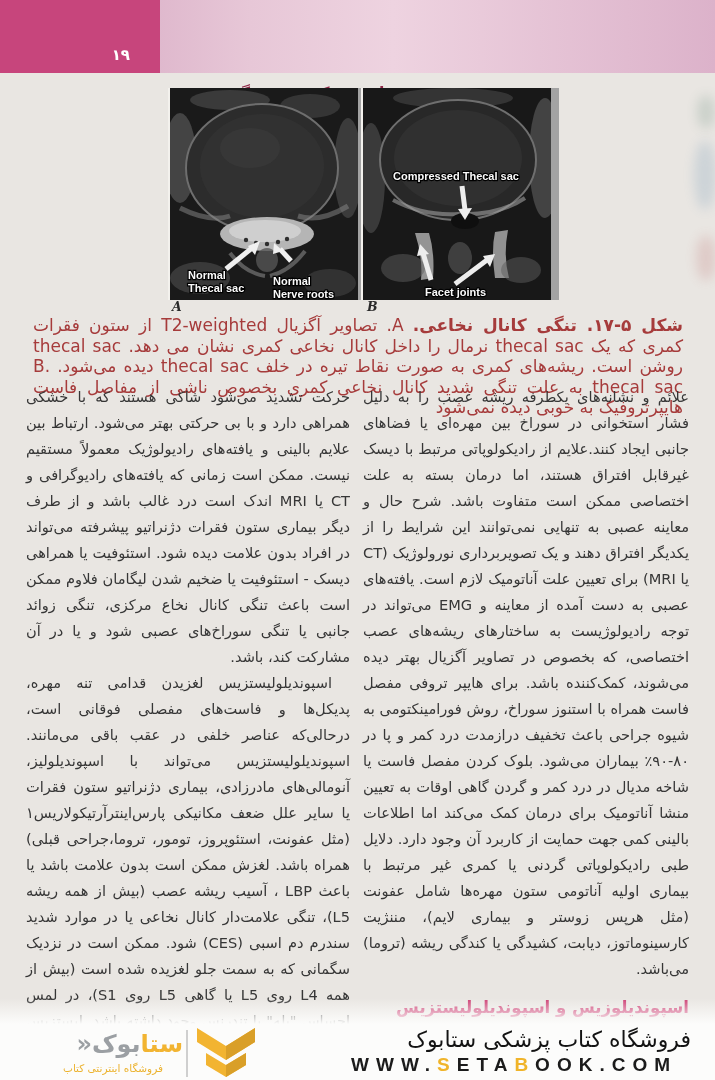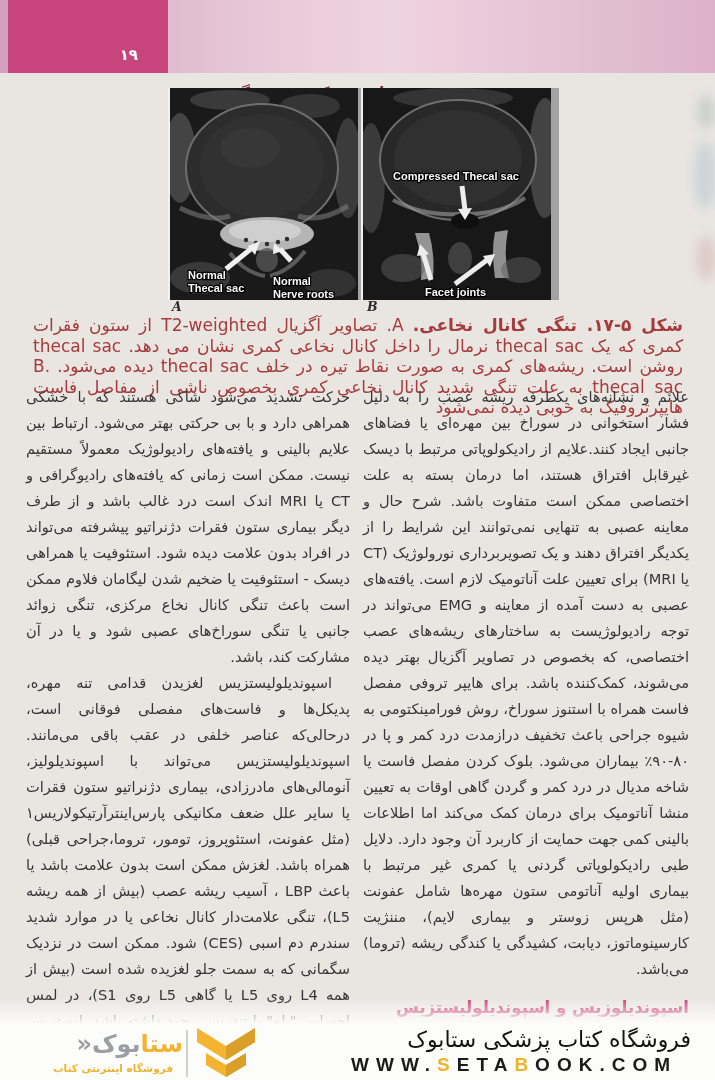--- a/index.html
+++ b/index.html
@@ -1,21 +1,21 @@
 <!DOCTYPE html>
 <html lang="fa"><head>
 <meta charset="utf-8">
 <style>
   html,body{margin:0;padding:0;background:#d8d5d0;}
   .page{position:relative;width:715px;height:1080px;background:#e9e6e2;overflow:hidden;
         font-family:"DejaVu Sans",sans-serif;-webkit-font-smoothing:antialiased;}
   
   .band{position:absolute;top:0;left:0;width:715px;height:73px;
         background:linear-gradient(90deg,#d2a0bd 0%,#e7c7d7 35%,#eed3e0 55%,#dcb2ca 100%);}
-  .numbox{position:absolute;top:0;left:8px;width:160px;height:73px;background:#c7457c;
+  .numbox{position:absolute;top:0;left:0;width:160px;height:73px;background:#c7457c;
           box-sizing:border-box;display:flex;align-items:flex-end;justify-content:flex-end;
           padding:0 30px 9px 0;color:#ffffff;font-weight:bold;font-size:15px;}
   .chapter{position:absolute;top:44px;left:150px;width:290px;text-align:center;
            color:#8e2747;font-weight:bold;font-size:15.5px;direction:rtl;margin-top:40px;}
   
   .mri{position:absolute;top:88px;width:188px;height:212px;border-left:2px solid #f3f1ed;border-right:8px solid #a3a3a3;box-sizing:content-box;}
   .mri-a{left:168px;}
   .mri-b{left:361px;}
   .mri svg{display:block;}
   .mri-label{font-family:"Liberation Sans",sans-serif;font-weight:bold;font-size:11px;
@@ -49,21 +49,21 @@
   .url{position:absolute;top:30px;right:38px;font-family:"Liberation Sans",sans-serif;
        font-weight:bold;font-size:19px;letter-spacing:7px;color:#1b1b1b;}
   .url .gold{color:#f0b42a;}
   .logo{position:absolute;left:28px;top:2px;width:250px;height:54px;}
   .emblem{position:absolute;left:167px;top:1px;}
   .logo-divider{position:absolute;left:158px;top:4px;width:2px;height:47px;background:#cfcfcf;}
   .wordmark{position:absolute;left:10px;top:1px;width:145px;direction:rtl;
             font-size:24px;font-weight:bold;line-height:34px;}
   .wm-gold{color:#f2b431;} .wm-gray{color:#9b9fa3;}
   .tagline{position:absolute;left:5px;top:36px;width:160px;text-align:center;direction:rtl;
-           color:#ecb32f;font-size:10.5px;font-weight:bold;}
+           color:#ecb32f;font-size:10.5px;font-weight:normal;}
 </style>
 </head>
 <body>
 
 <div class="page">
 
   <header class="band">
     <div class="numbox">
       <span>۱۹</span>
     </div>

